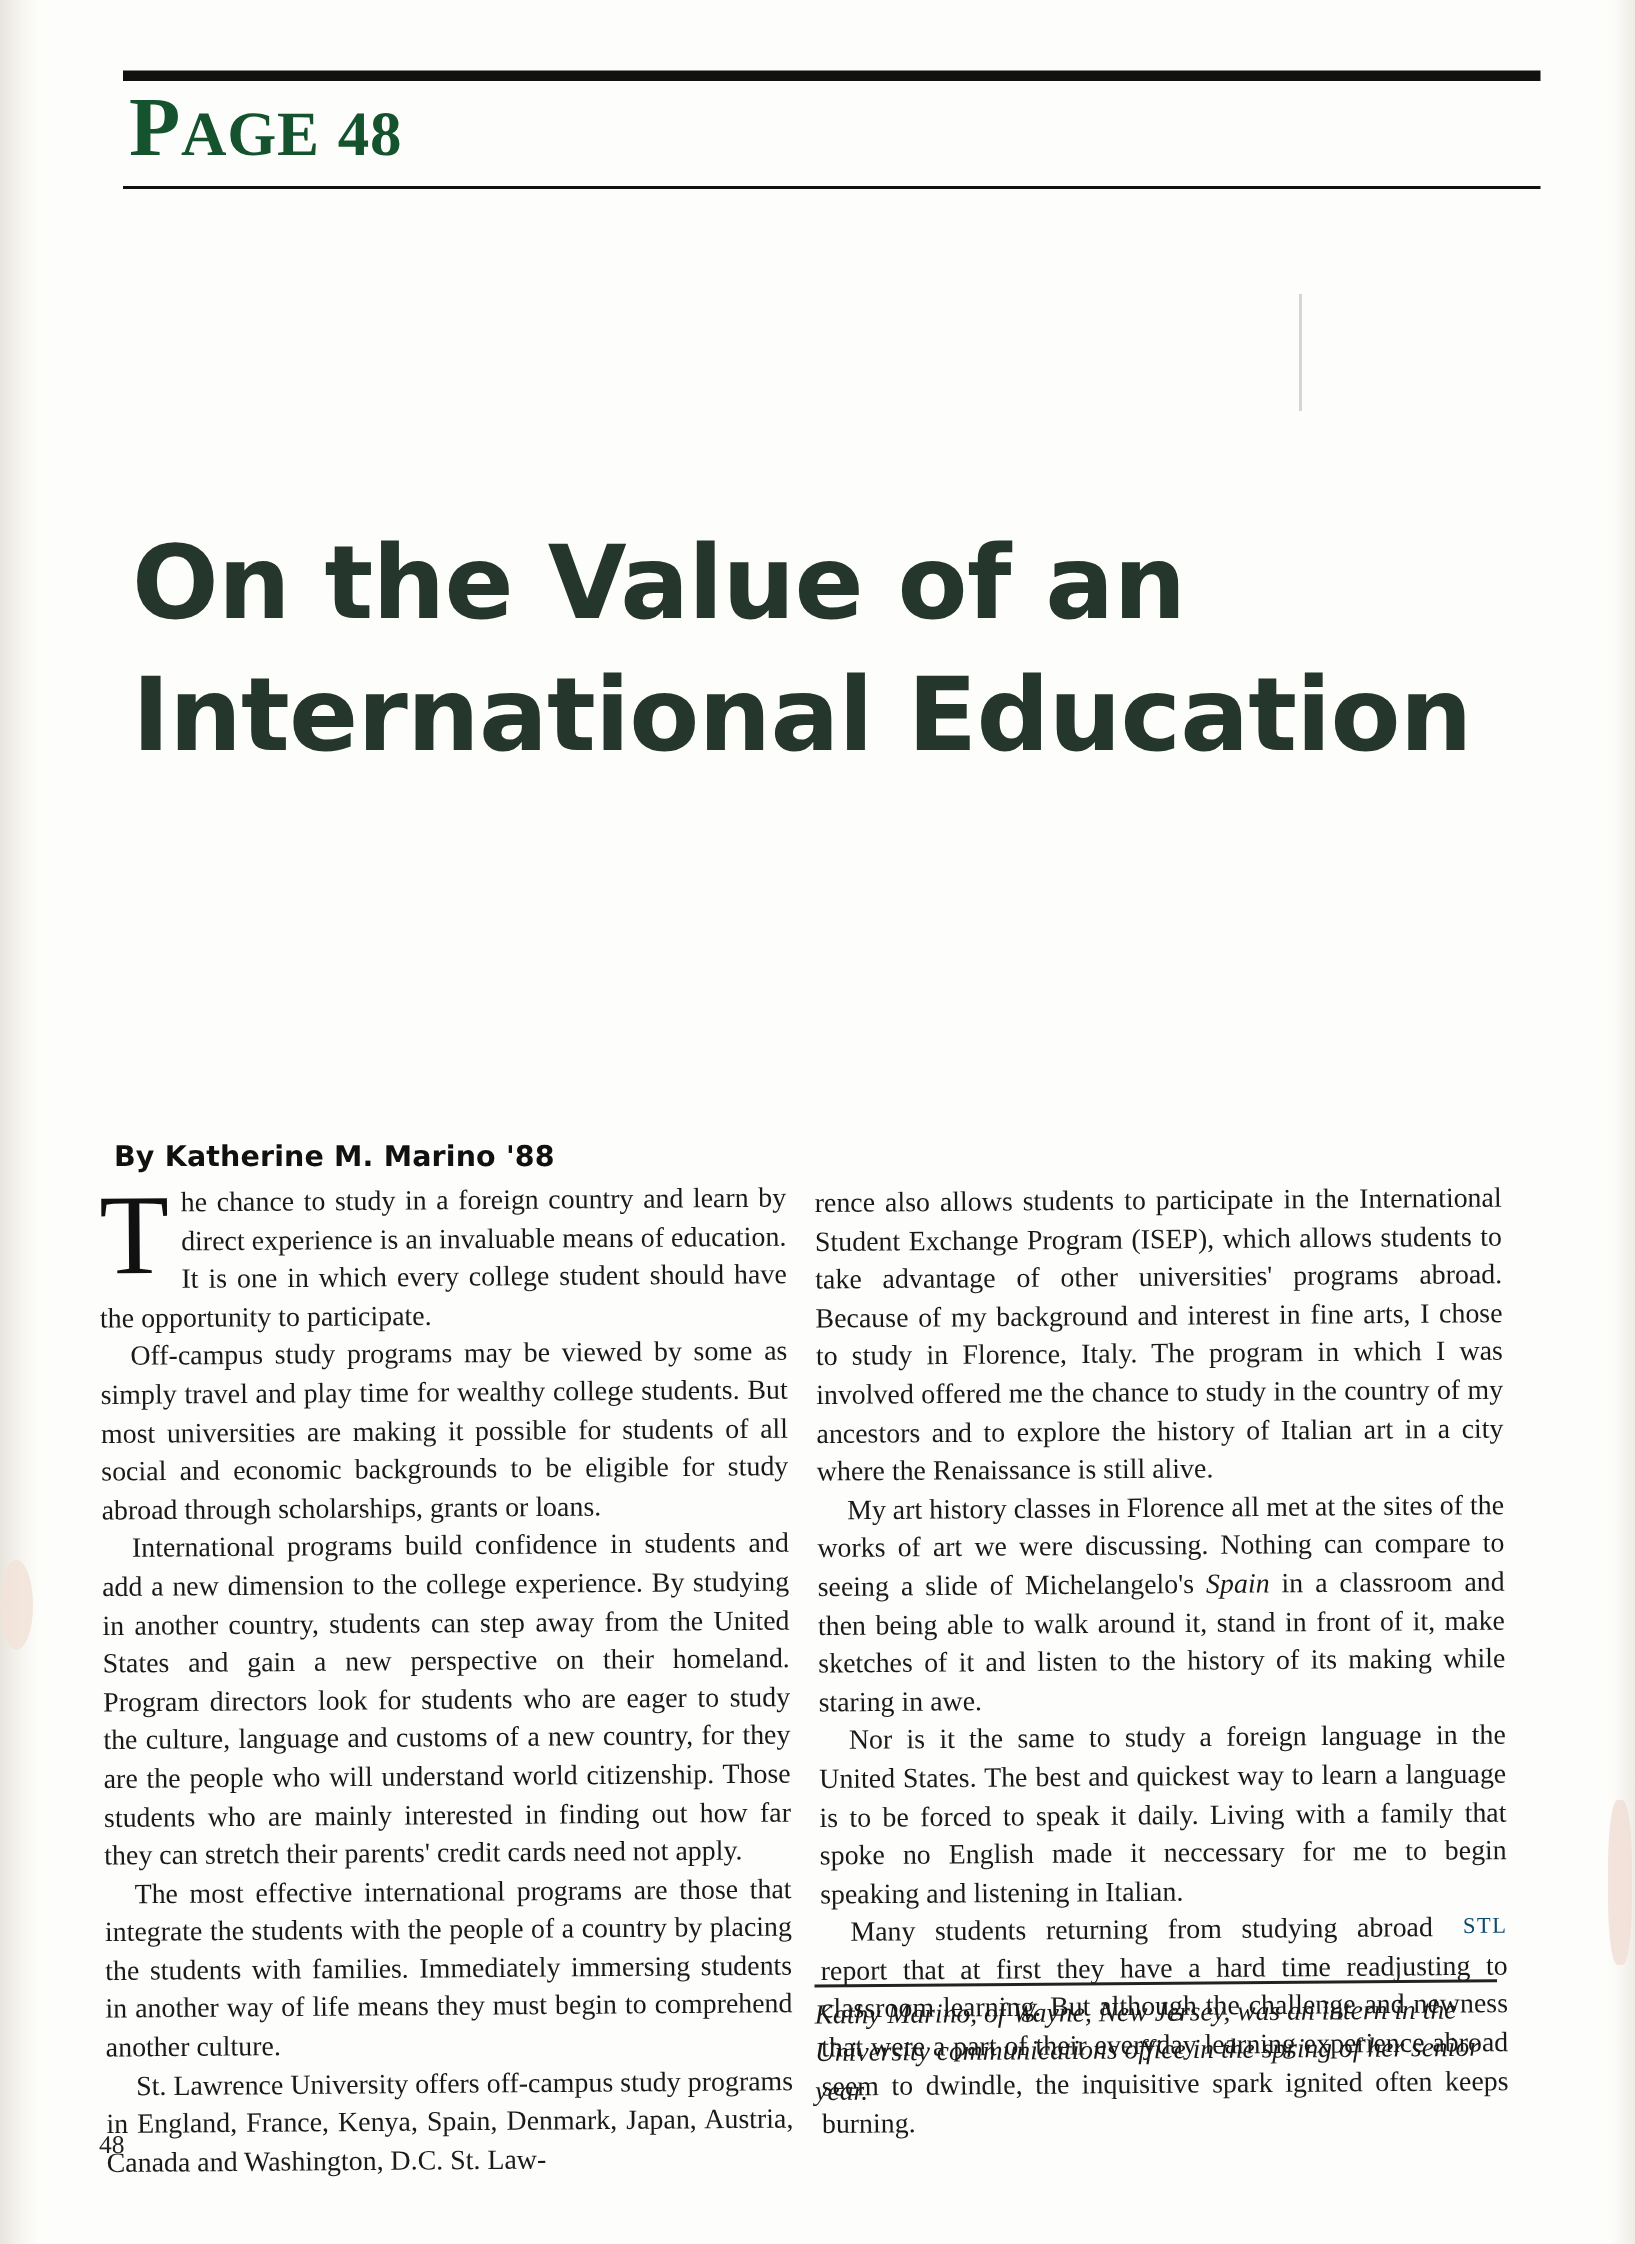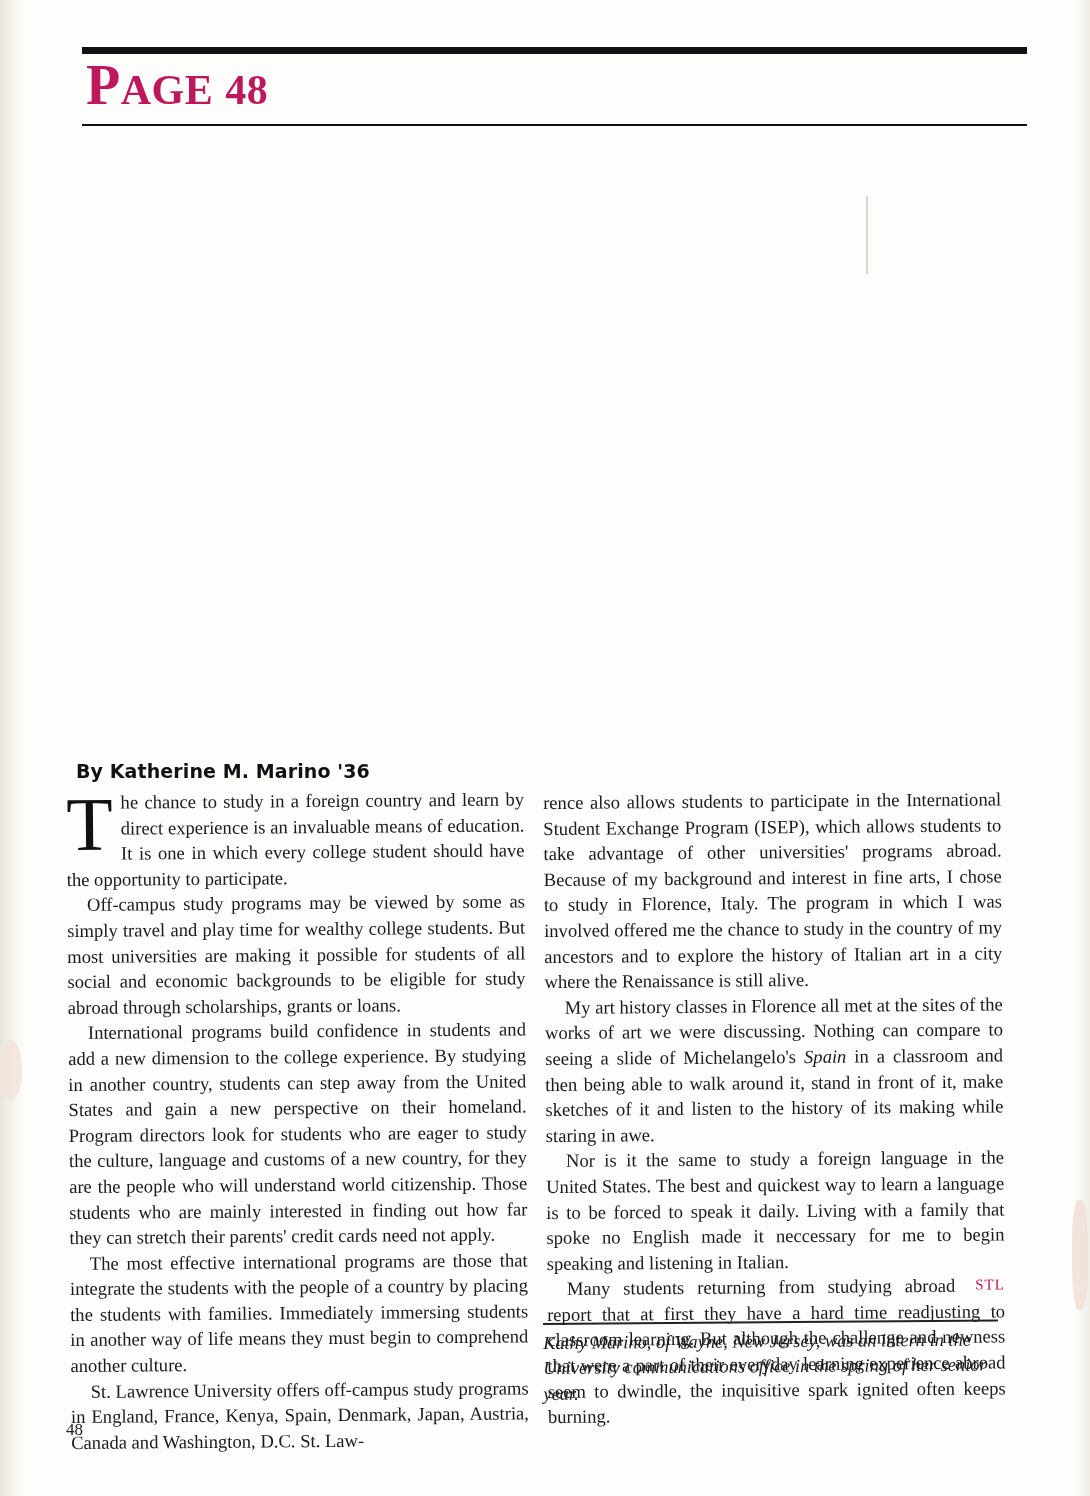--- a/index.html
+++ b/index.html
@@ -87,21 +87,21 @@
   }
   .header-label {
     position: absolute;
     left: 86px;
     top: 52px;
     font-family: "Liberation Serif", serif;
     font-weight: 700;
     font-size: 46px;
     letter-spacing: .5px;
     line-height: 66px;
-    color: #be185d;
+    color: #14532d;
     text-align: right;
   }
   .header-label .cap {
     font-size: 56px;
   }
   .header-label .smallcaps {
     font-size: 42px;
   }
 
   
@@ -170,21 +170,21 @@
     color: #111;
   }
   .col em {
     font-style: italic;
   }
   .endmark {
     float: right;
     font-family: "Liberation Serif", serif;
     font-size: 15px;
     letter-spacing: 1px;
-    color: #be185d;
+    color: #0c4a6e;
   }
 
   .bio-rule {
     position: absolute;
     left: 543px;
     top: 1323px;
     width: 455px;
     height: 1.5px;
     background: #222;
     transform: rotate(-0.45deg);
@@ -223,22 +223,26 @@
   <div class="scan-blob-left"></div>
   <div class="scan-blob-right"></div>
   <div class="scan-mark-top"></div>
 
   <div class="header-rule-top"></div>
   <div class="header-label">
     <span class="cap">P</span><span class="smallcaps">AGE</span>&nbsp;<span class="smallcaps">48</span>
   </div>
   <div class="header-rule-bottom"></div>
 
-
-  <div class="byline">By Katherine M. Marino '36</div>
+  <h1 class="title">
+    <span class="line1">On the Value of an</span>
+    <span class="line2">International Education</span>
+  </h1>
+
+  <div class="byline">By Katherine M. Marino '88</div>
 
   <div class="col col-left">
     <p class="first">
       <span class="dropcap">T</span><span>he chance to study in a foreign country and learn by direct experience is an invaluable means of education. It is one in which every college student should have the opportunity to participate.</span>
     </p>
     <p><span>Off-campus study programs may be viewed by some as simply travel and play time for wealthy college students. But most universities are making it possible for students of all social and economic backgrounds to be eligible for study abroad through scholarships, grants or loans.</span></p>
     <p><span>International programs build confidence in students and add a new dimension to the college experience. By studying in another country, students can step away from the United States and gain a new perspective on their homeland. Program directors look for students who are eager to study the culture, language and customs of a new country, for they are the people who will understand world citizenship. Those students who are mainly interested in finding out how far they can stretch their parents' credit cards need not apply.</span></p>
     <p><span>The most effective international programs are those that integrate the students with the people of a country by placing the students with families. Immediately immersing students in another way of life means they must begin to comprehend another culture.</span></p>
     <p><span>St. Lawrence University offers off-campus study programs in England, France, Kenya, Spain, Denmark, Japan, Austria, Canada and Washington, D.C. St. Law-</span></p>
   </div>

